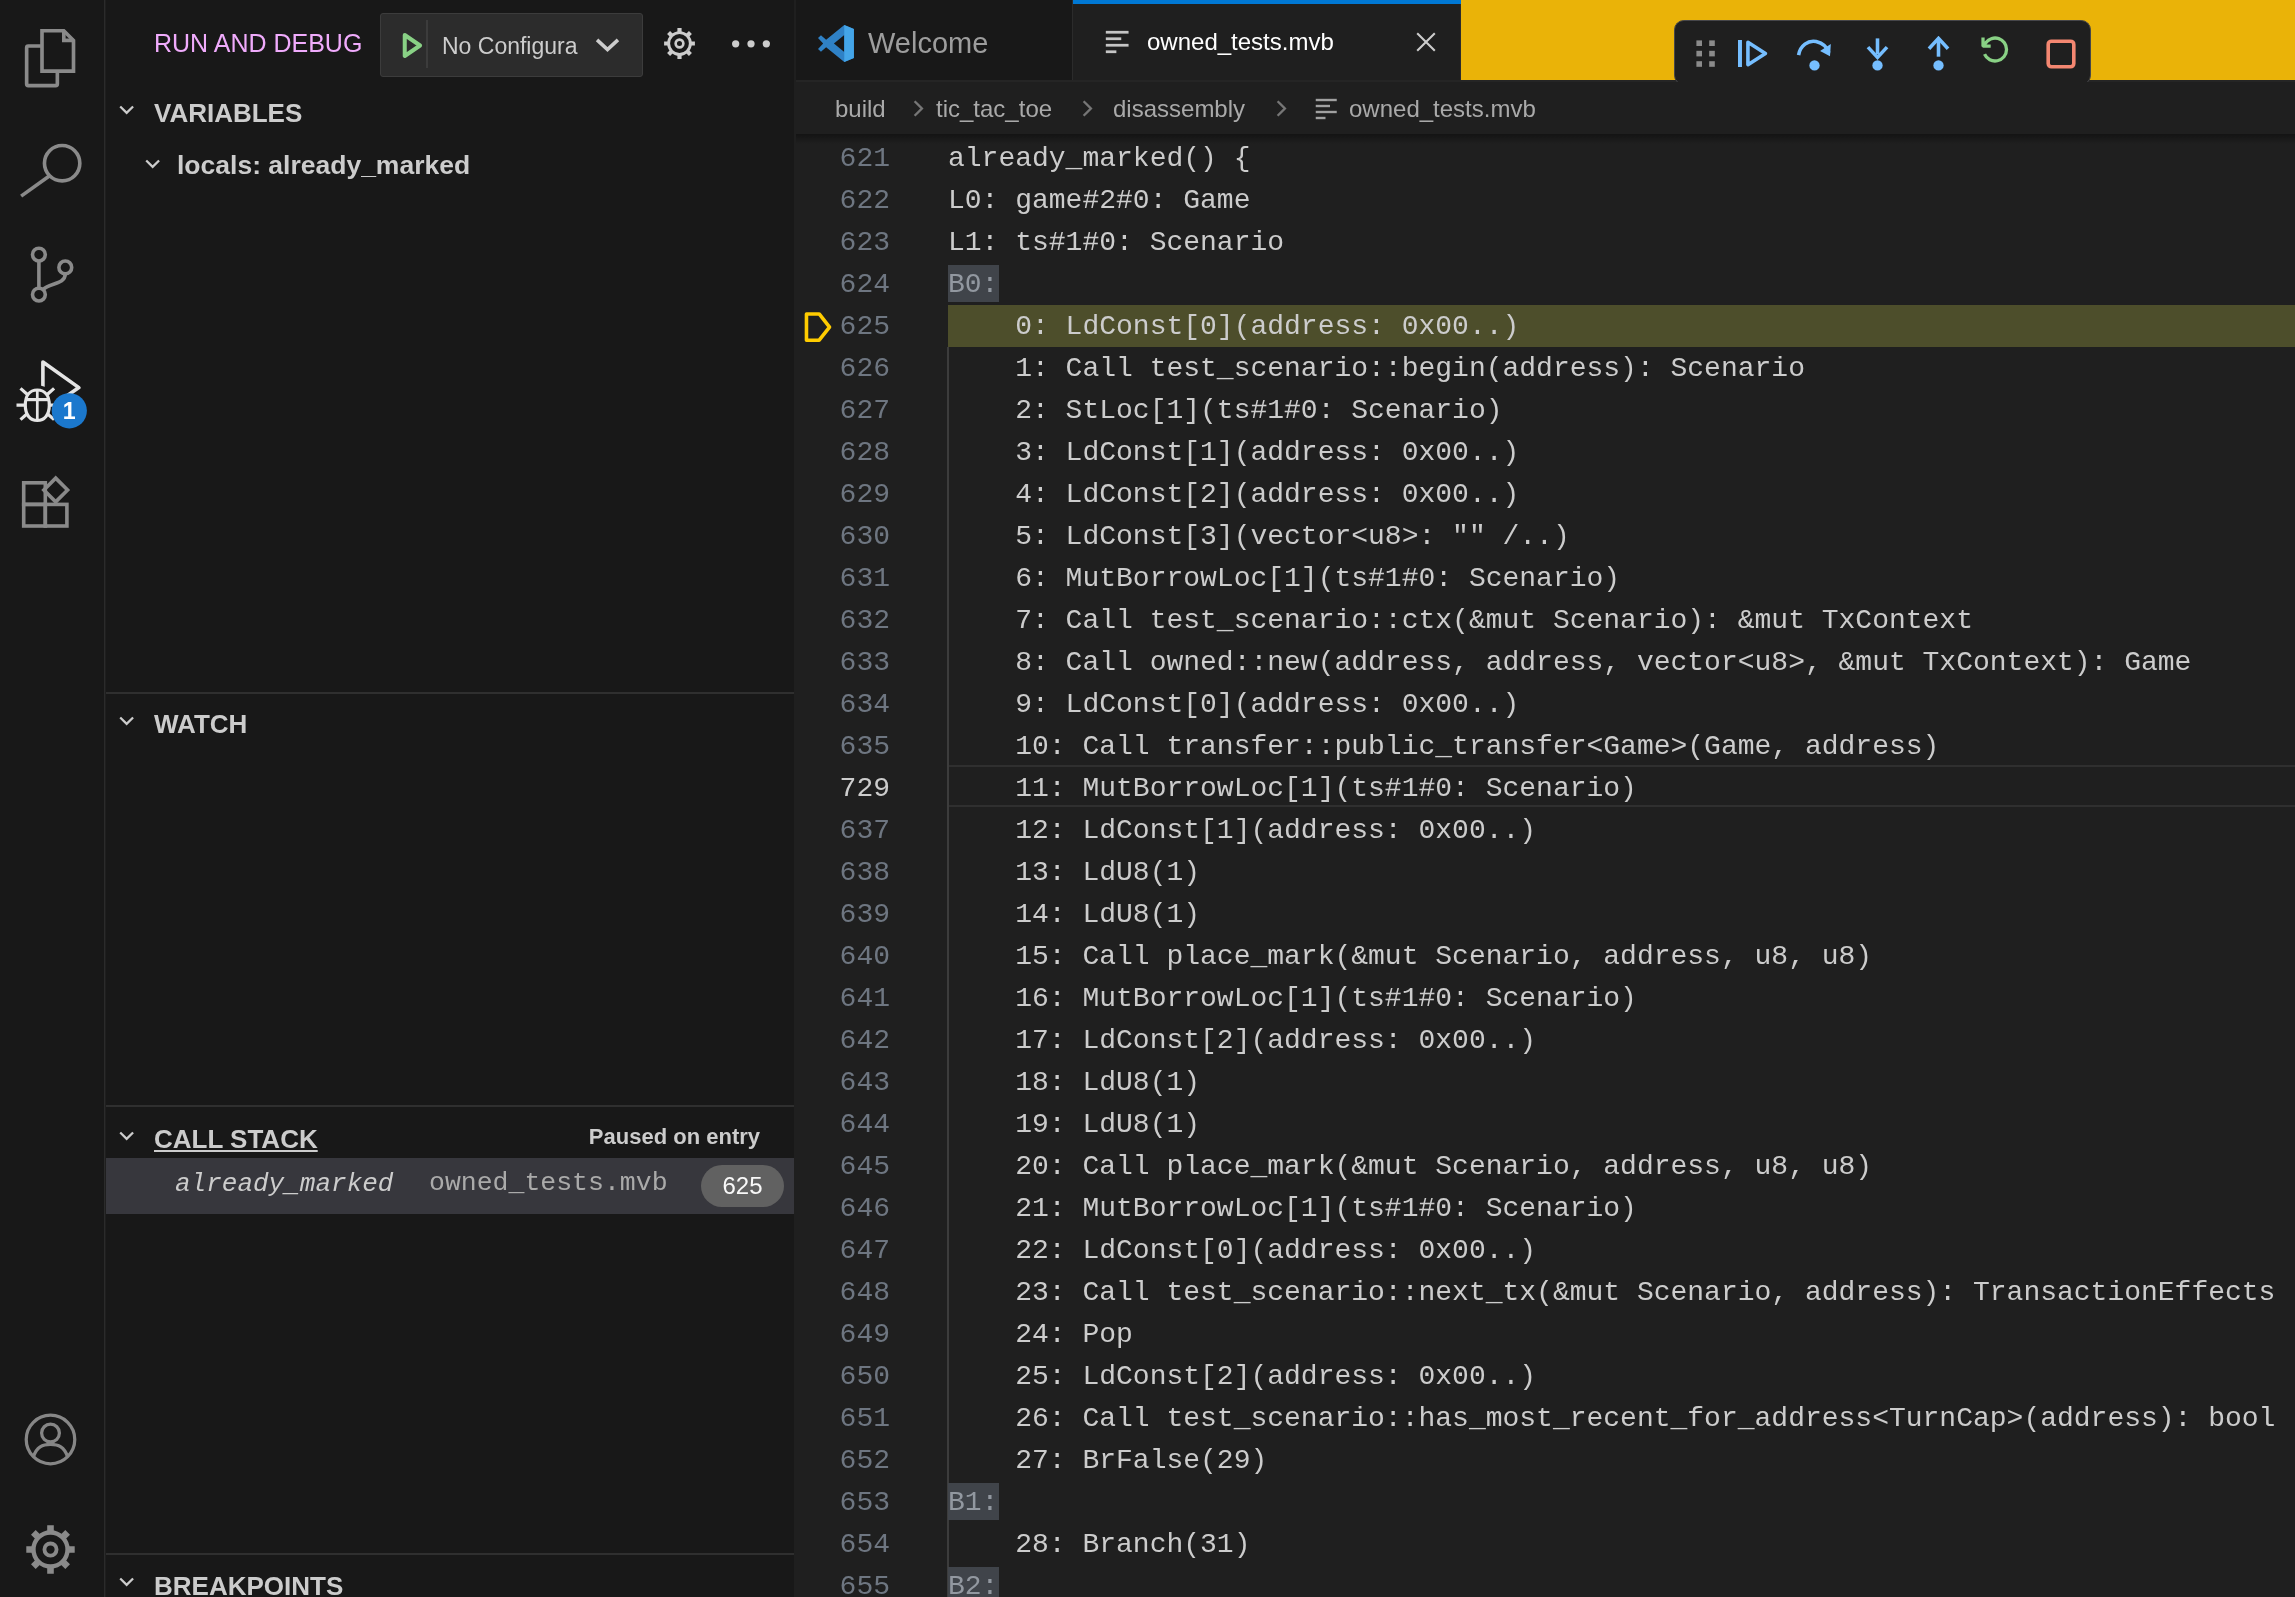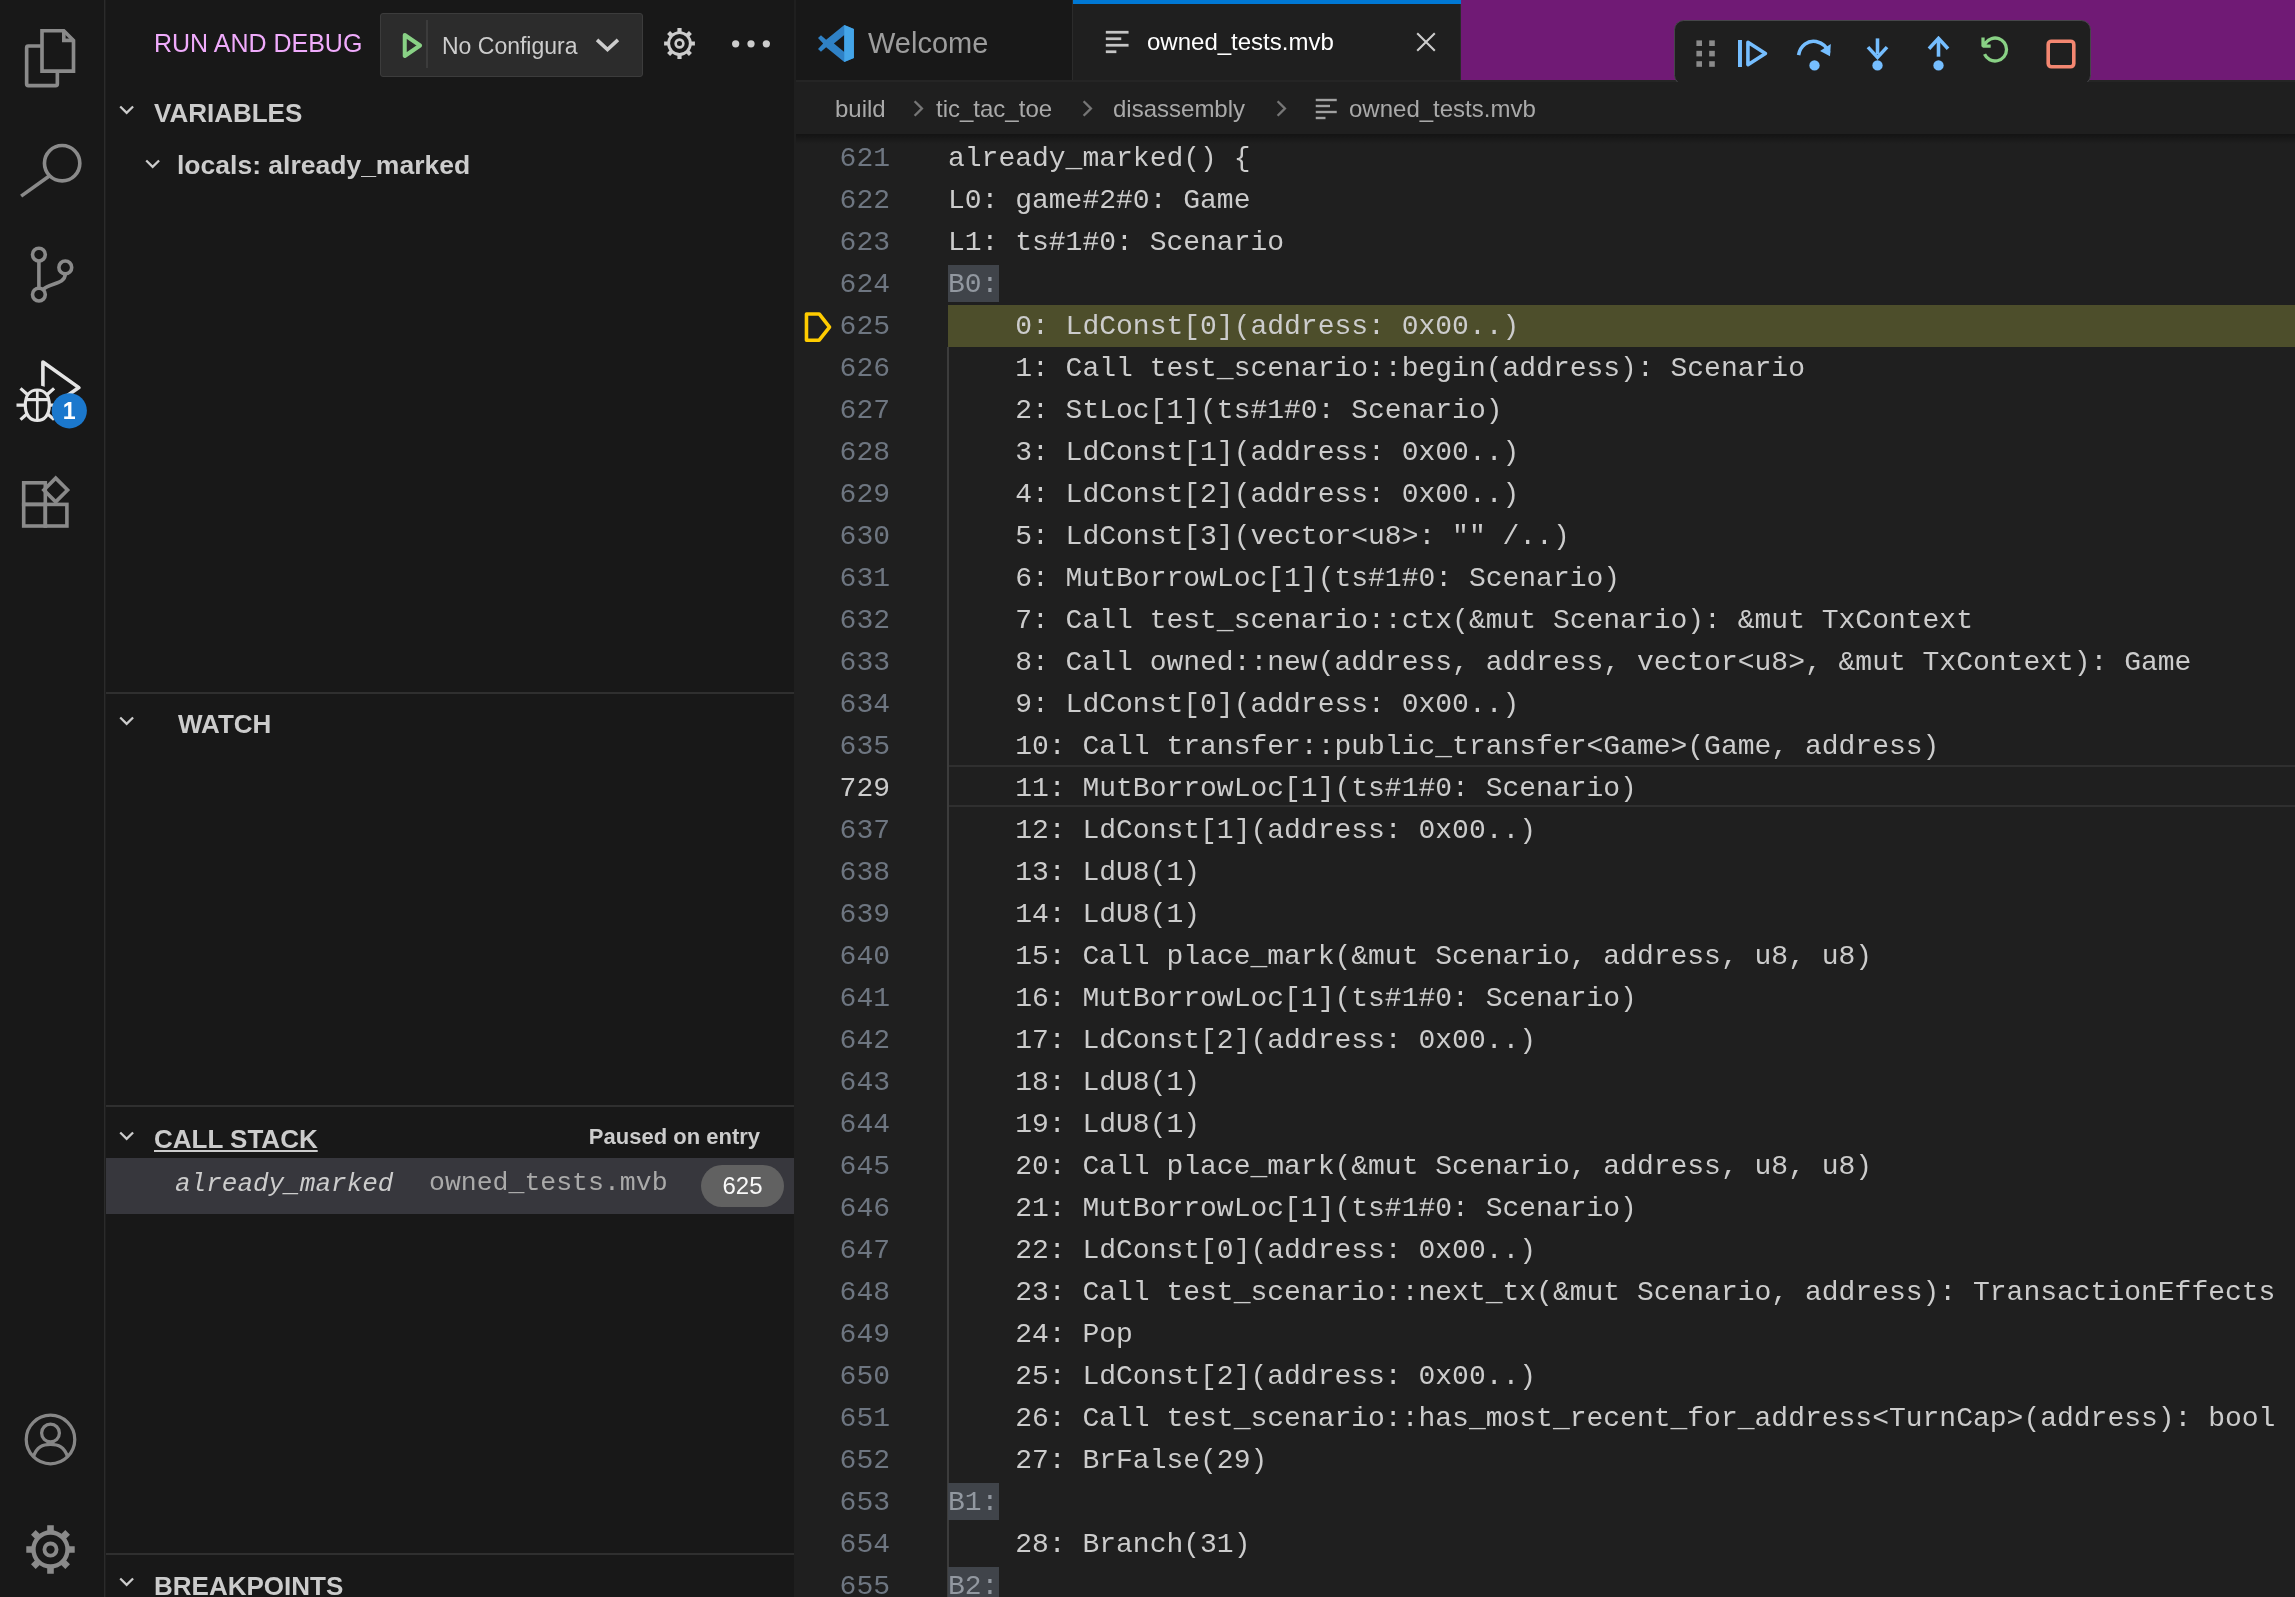--- a/index.html
+++ b/index.html
@@ -14,21 +14,21 @@
   .aicon svg { width:55px; height:55px; display:block; }
 
   
   #sidebar { left:106px; top:0; width:688px; height:1597px; background:#181818; }
   .sechr { position:absolute; left:0; width:688px; height:1.6px; background:#2f2f2f; }
   .sectitle { position:absolute; font-size:26px; font-weight:bold; color:#cccccc; letter-spacing:0px; }
   .chev { position:absolute; width:19.3px; height:19.3px; }
   .chev svg { width:19.3px; height:19.3px; display:block; }
 
   
-  #tabstrip { left:796px; top:0; width:1499px; height:82px; background:#701a75;text-align:center; }
+  #tabstrip { left:796px; top:0; width:1499px; height:82px; background:#eab308;text-align:center; }
   #breadcrumb { left:796px; top:82px; width:1499px; height:51px; background:#1f1f1f; color:#a9a9a9; font-size:24px; }
 
   
   #editor { left:796px; top:134px; width:1499px; height:1464px; background:#1f1f1f; }
   #gutternums { position:absolute; left:0px; top:4px; width:94px; text-align:right;
     font-family:"Liberation Mono", monospace; font-size:28px; line-height:42px; color:#6e7681; white-space:pre; }
   #code { position:absolute; left:152px; top:4px;
     font-family:"Liberation Mono", monospace; font-size:28px; line-height:42px; color:#cccccc; white-space:pre; }
   .bblock { background:#40444a; color:#9298a0; padding:4px 0.8px 2.4px 0; }
 </style>
@@ -136,21 +136,21 @@
         </svg>
       </div>
     <div class="abs" style="left:71px; top:150px; font-size:26.5px; font-weight:bold; color:#cccccc;">locals: already_marked</div>
 
     <div class="sechr" style="top:692px;"></div>
     <div class="chev" style="left:11.3px; top:711px;">
         <svg viewBox="0 0 24 24">
           <path d="M4 8 L12 16 L20 8" fill="none" stroke="#cccccc" stroke-width="2.8"></path>
         </svg>
       </div>
-    <div class="sectitle" style="left:48px; top:709px;margin-left:24px;">WATCH</div>
+    <div class="sectitle" style="left:48px; top:709px;">WATCH</div>
 
     <div class="sechr" style="top:1105px;"></div>
     <div class="chev" style="left:11.3px; top:1126px;">
         <svg viewBox="0 0 24 24">
           <path d="M4 8 L12 16 L20 8" fill="none" stroke="#cccccc" stroke-width="2.8"></path>
         </svg>
       </div>
     <div class="sectitle" style="left:48px; top:1124px;text-decoration:underline;">CALL STACK</div>
     <div class="abs" style="right:34px; top:1124px; font-size:22px; font-weight:600; color:#cccccc;">Paused on entry</div>
 

